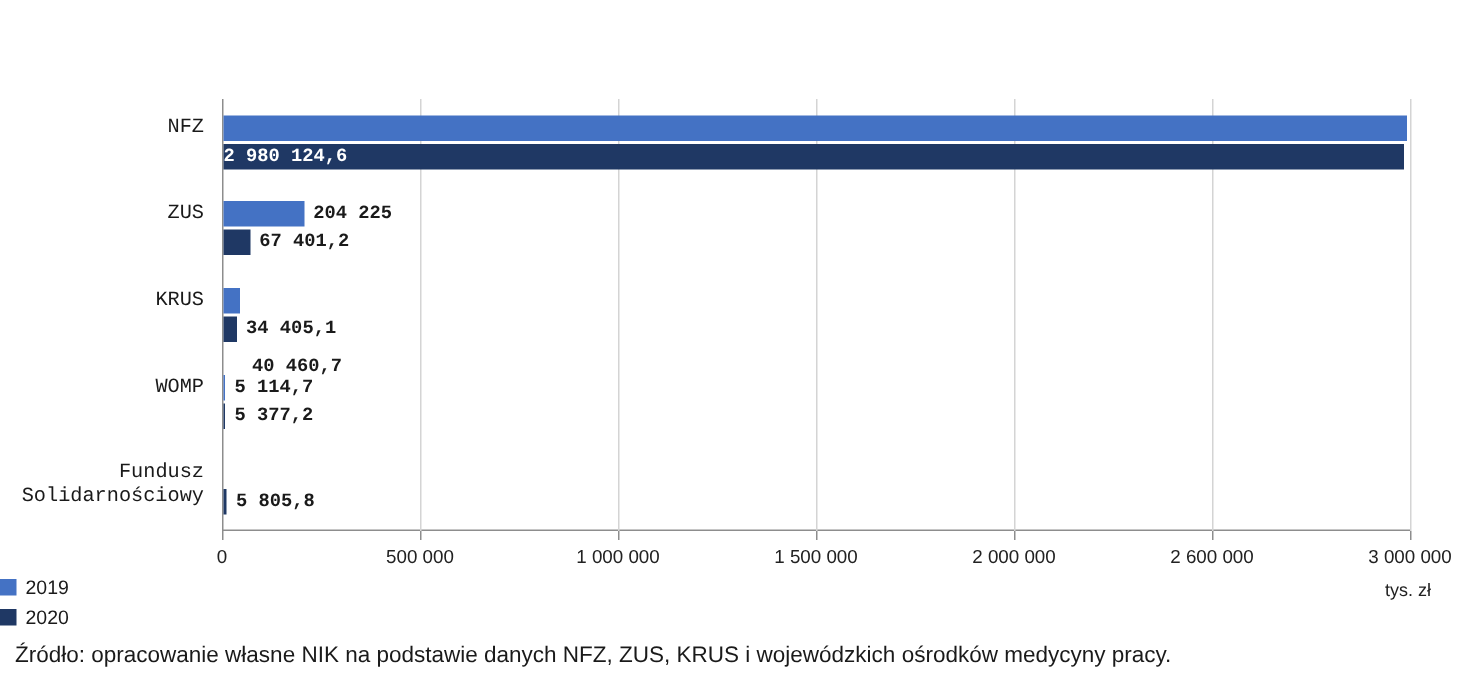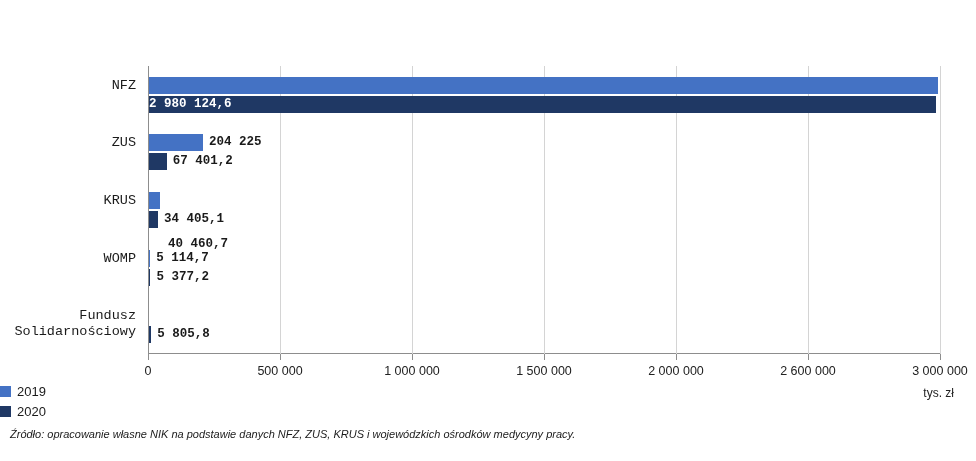--- a/index.html
+++ b/index.html
@@ -159,23 +159,22 @@
     position: absolute;
     right: 22px;
     top: 372px;
     font-size: 12px;
     color: #222;
   }
   .source-note {
     position: absolute;
     left: 10px;
     top: 428px;
-    font-size: 11px;
-    color: #1a1a1a;
-    font-style: italic;
+    font-size: 15px;
+    color: #1a1a1a;
   }
 </style>
 </head>
 <body>
 
 <div class="top-strip">
   <span></span>
 </div>
 
 <div class="chart-wrap">

